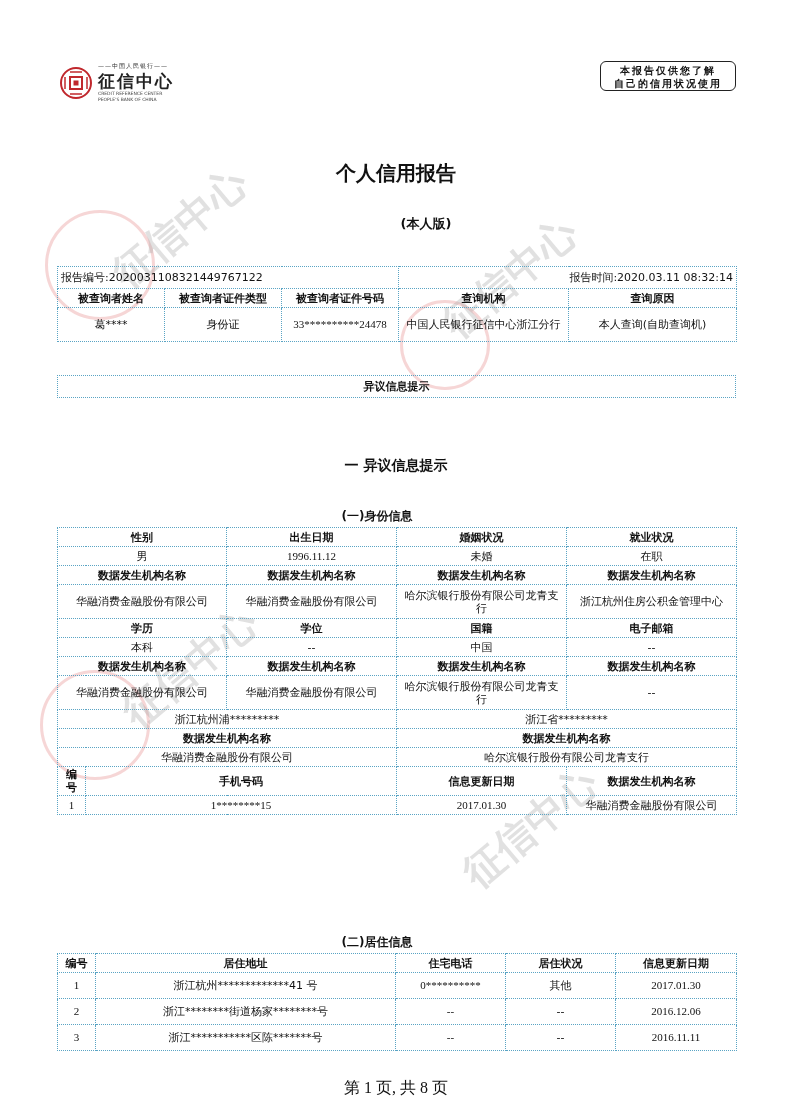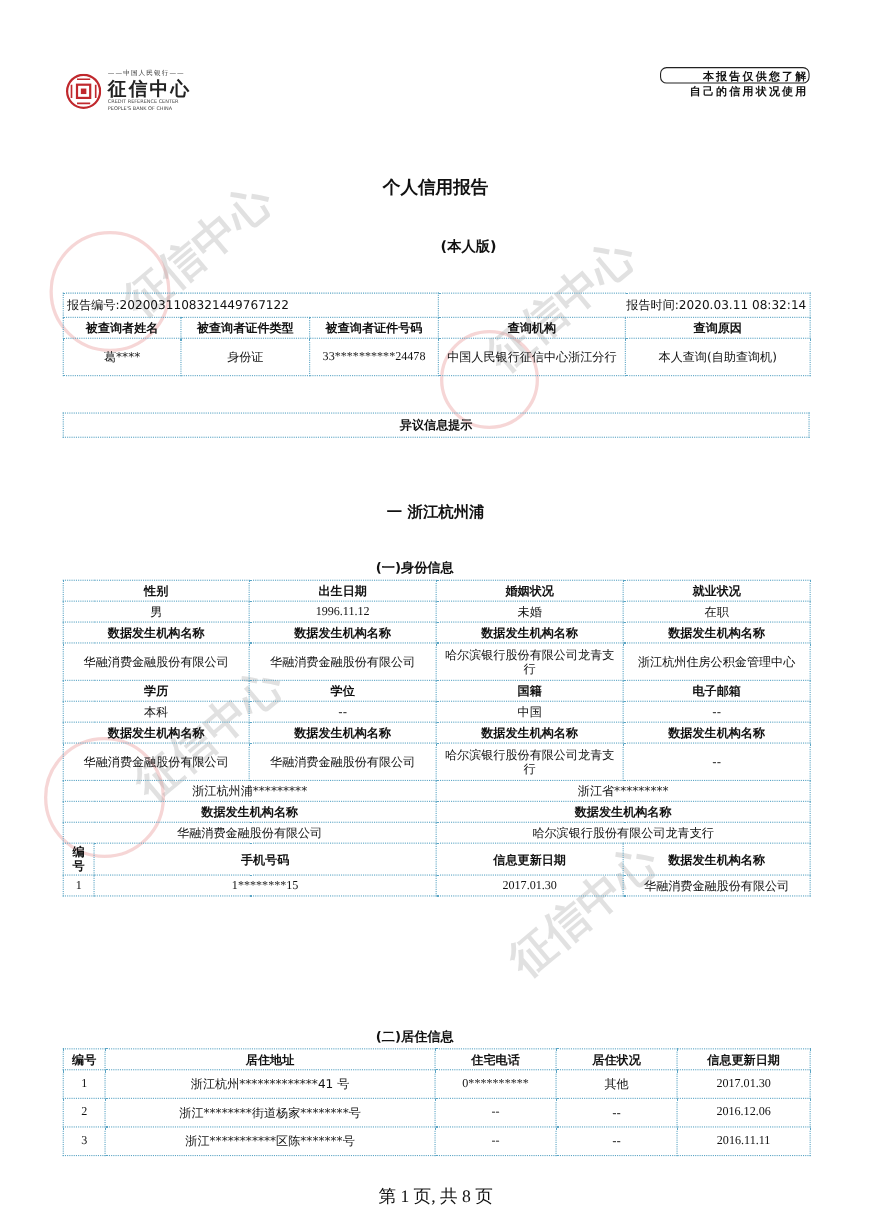--- a/index.html
+++ b/index.html
@@ -8,26 +8,26 @@
     font-family: "DejaVu Sans", "Liberation Sans", sans-serif; color: #111;
     overflow: hidden;
   }
   .logo { position: absolute; left: 60px; top: 62px; display: flex; align-items: center; }
   .logo-mark { width: 32px; height: 32px; }
   .logo-text { margin-left: 6px; display: flex; flex-direction: column; align-items: flex-start; }
   .logo-top { font-size: 6px; color: #333; letter-spacing: 1px; }
   .logo-main { font-family: "DejaVu Serif", serif; font-size: 17px; font-weight: bold; color: #222; letter-spacing: 2px; line-height: 20px; }
   .logo-en { font-size: 4.5px; color: #444; line-height: 6px; }
   .notice {
-    position: absolute; left: 600px; top: 61px; width: 136px; height: 15px;
+    position: absolute; left: 600px; top: 61px; width: 136px; height: 30px;
     border: 1.5px solid #222; border-radius: 6px;
     font-family: "DejaVu Serif", serif; font-size: 10px; font-weight: bold;
-    text-align: right; line-height: 13px; padding-top: 2px; letter-spacing: 2px;
+    text-align: center; line-height: 13px; padding-top: 2px; letter-spacing: 2px;
   }
-  .title { position: absolute; left: 0; width: 792px; top: 160px; text-align: center; font-size: 16px; font-weight: bold; }
+  .title { position: absolute; left: 0; width: 792px; top: 160px; text-align: center; font-size: 20px; font-weight: bold; }
   .subtitle { position: absolute; left: 0; width: 792px; top: 215px; text-align: center; font-size: 13px; font-weight: bold; margin-left: 30px; }
   table { border-collapse: collapse; position: absolute; left: 57px; width: 679px; table-layout: fixed; }
   td {
     border: 1px dotted #5aa4c4; font-size: 11px; text-align: center; vertical-align: middle;
     height: 19px; padding: 1px 3px; line-height: 13px;
   }
   td.hd { font-weight: bold; font-size: 11px; margin-left: 47px; }
   td.num { font-family: "Liberation Serif", serif; font-size: 11px; }
   .sec1 { position: absolute; left: 0; width: 792px; top: 457px; text-align: center; font-size: 14px; font-weight: bold; }
   .sub { position: absolute; left: 0; width: 754px; text-align: center; font-size: 12px; font-weight: bold; }
@@ -102,21 +102,21 @@
   </table>
 
 <table style="top:375px;">
   <tbody>
       <tr>
         <td class="hd" style="height:22px;">异议信息提示</td>
       </tr>
 </tbody>
   </table>
 
-<div class="sec1">一  浙江杭州浦</div>
+<div class="sec1">一  异议信息提示</div>
 <div class="sub" style="top:508px;">(一)身份信息</div>
 
 <table style="top:527px;">
   <colgroup>
       <col style="width:28px">
       <col style="width:141px">
       <col style="width:170px">
       <col style="width:170px">
       <col style="width:170px">
     </colgroup>

